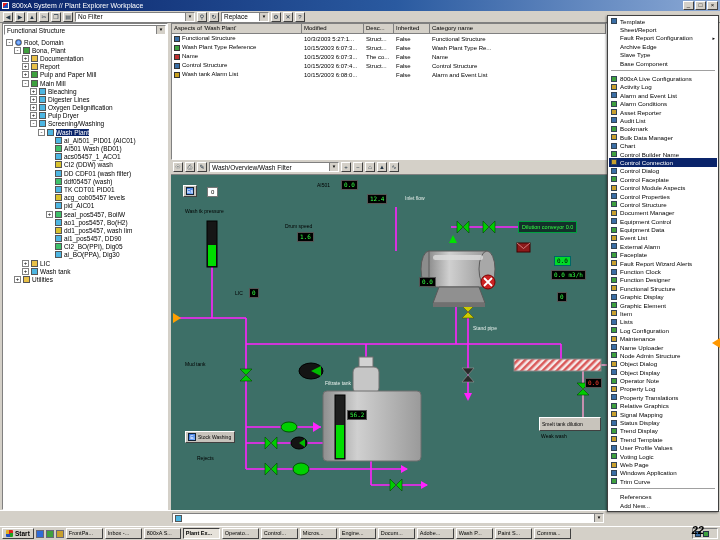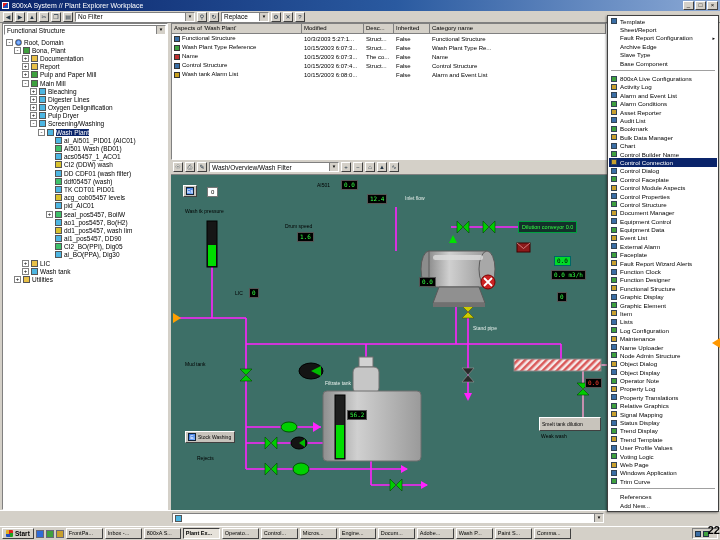--- a/index.html
+++ b/index.html
@@ -57,21 +57,21 @@
   .msep{height:4px;border-bottom:1px solid #A0A0A0;margin:0 2px 3px 2px;}
   .statusrow{position:absolute;left:0;top:510px;width:720px;height:16px;background:#D4D0C8;border-top:1px solid #fff;}
   .taskbar{position:absolute;left:0;top:526px;width:720px;height:14px;background:#D4D0C8;border-top:1px solid #fff;display:flex;align-items:center;gap:2px;padding:0 2px;z-index:40;}
   .startbtn{height:11px;background:#D4D0C8;border:1px solid;border-color:#fff #404040 #404040 #fff;display:flex;align-items:center;gap:2px;font-size:6.5px;font-weight:bold;padding:0 3px;color:#000;}
   .winlogo{width:7px;height:7px;background:conic-gradient(#E02020 0 25%,#20A020 0 50%,#2050C0 0 75%,#E0B020 0);border-radius:1px;}
   .qlico{width:8px;height:8px;border:1px solid #667;}
   .tbtn{height:11px;flex:0 0 37px;background:#D4D0C8;border:1px solid;border-color:#fff #404040 #404040 #fff;font-size:5.5px;line-height:9px;padding:0 2px;overflow:hidden;white-space:nowrap;color:#000;}
   .tbtn.active{border-color:#404040 #fff #fff #404040;background:#E6E2DA;font-weight:bold;}
   .tray{height:11px;width:26px;margin-left:auto;background:#D4D0C8;border:1px solid;border-color:#808080 #fff #fff #808080;display:flex;align-items:center;gap:2px;padding:0 2px;}
   .trayico{width:6px;height:6px;background:#3A6EA5;border:1px solid #234;}
-  .pagenum{position:absolute;right:0;top:524px;font-size:11px;font-weight:bold;color:#000;z-index:50;}
+  .pagenum{position:absolute;right:16px;top:524px;font-size:11px;font-weight:bold;color:#000;z-index:50;font-style:italic;}
   .scrollmark{position:absolute;right:0px;top:338px;width:0;height:0;border-top:5px solid transparent;border-bottom:5px solid transparent;border-right:8px solid #FF9800;z-index:60;}
 </style>
 </head>
 <body>
 
 <div class="win">
 
   <div class="titlebar">
     <span class="appicon"></span>
     <span>800xA System // Plant Explorer Workplace</span>

